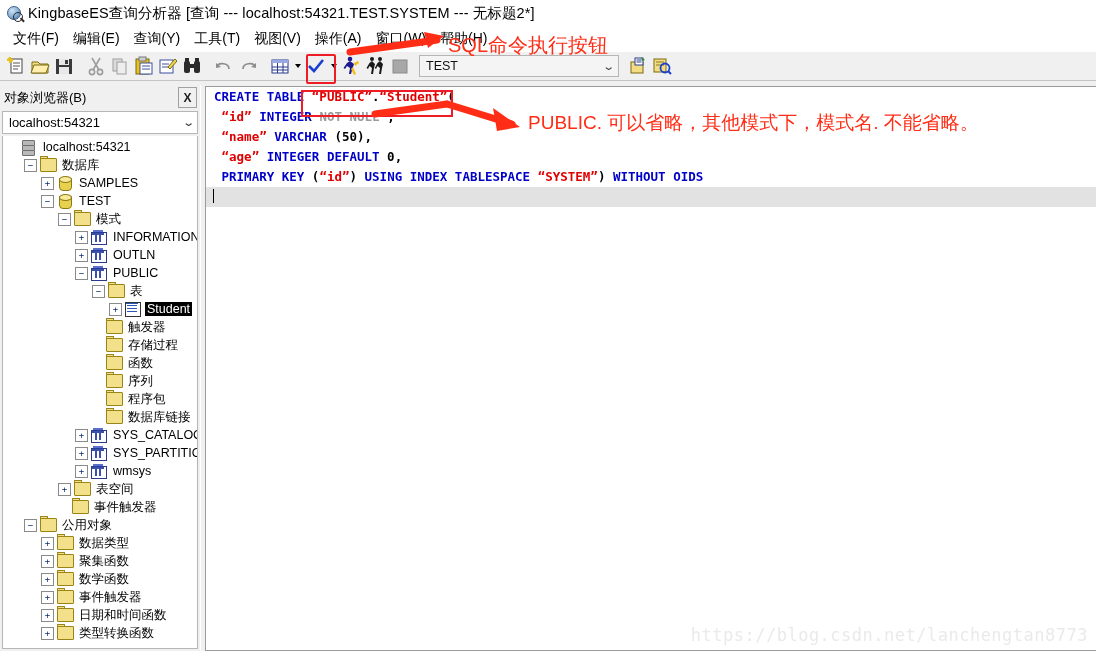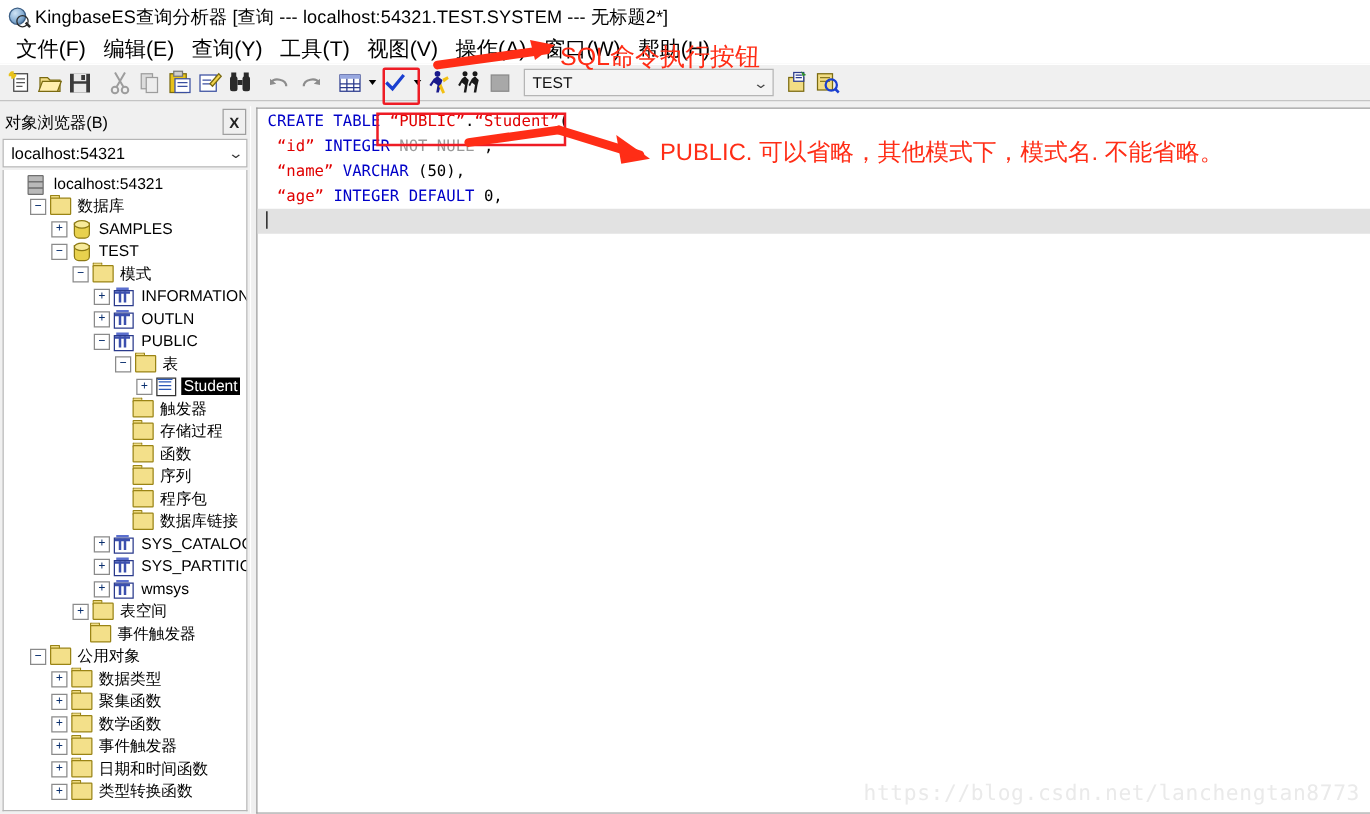--- a/index.html
+++ b/index.html
@@ -37,21 +37,21 @@
     background:#2a2a2a;transform:rotate(45deg);
   }
   .titlebar-text{font-size:14.5px;letter-spacing:.1px;white-space:nowrap;}
 
   
   .menubar{
     height:24px;background:#ffffff;
     display:flex;align-items:center;padding-left:6px;
   }
   .menu-item{
-    padding:2px 7px;font-size:17px;white-space:nowrap;cursor:default;
+    padding:2px 7px;font-size:14px;white-space:nowrap;cursor:default;
   }
 
   
   .toolbar{
     height:28px;background:#f0f0f0;
     border-top:1px solid #ffffff;
     border-bottom:1px solid #c4c4c4;
     display:flex;align-items:center;padding-left:5px;gap:0px;
     position:relative;
   }
@@ -169,21 +169,21 @@
   .tbl .top{position:absolute;left:1px;top:1px;width:12px;height:1px;background:#2b58b7;}
 
   
   .editor-wrap{
     flex:1;display:flex;flex-direction:column;background:#f0f0f0;position:relative;
   }
   .editor{
     flex:1;margin:1px 0 0 4px;background:#ffffff;border:1px solid #9a9a9a;
     border-right:none;position:relative;overflow:hidden;
     font-family:"DejaVu Sans Mono","Liberation Mono",monospace;
-    font-size:12.5px;line-height:20px;
+    font-size:12.5px;line-height:20px;font-weight:bold;
   }
   .codeline{padding-left:8px;white-space:pre;height:20px;}
   .codeline.current{background:#e2e2e2;}
   .kw{color:#0000c8;}
   .str{color:#e00000;}
   .dim{color:#9a9a9a;}
   .plain{color:#000000;}
   .caret{
     display:inline-block;width:1px;height:14px;background:#000;
     vertical-align:-2px;margin-left:-1px;
@@ -589,20 +589,21 @@
         </div>
     </div>
 
     <div class="editor-wrap">
       <div class="editor" id="editor">
         <div class="code-hl"></div>
       <div class="codeline"><span class="kw">CREATE TABLE </span><span class="str">“PUBLIC”</span><span class="plain">.</span><span class="str">“Student”</span><span class="plain">(</span></div>
           <div class="codeline"><span class="plain"> </span><span class="str">“id”</span><span class="plain"> </span><span class="kw">INTEGER</span><span class="plain"> </span><span class="dim">NOT NULL</span><span class="plain"> ,</span></div>
           <div class="codeline"><span class="plain"> </span><span class="str">“name”</span><span class="plain"> </span><span class="kw">VARCHAR</span><span class="plain"> (50),</span></div>
           <div class="codeline"><span class="plain"> </span><span class="str">“age”</span><span class="plain"> </span><span class="kw">INTEGER DEFAULT</span><span class="plain"> 0,</span></div>
+          <div class="codeline"><span class="plain"> </span><span class="kw">PRIMARY KEY</span><span class="plain"> (</span><span class="str">“id”</span><span class="plain">) </span><span class="kw">USING INDEX TABLESPACE</span><span class="plain"> </span><span class="str">“SYSTEM”</span><span class="plain">) </span><span class="kw">WITHOUT OIDS</span></div>
           <div class="codeline current"><span class="caret"></span></div>
         </div>
     </div>
   </div>
 
   <svg class="arrow-svg" width="1096" height="651">
 
     <path d="M437 40 L350 52" stroke="#ff2d16" stroke-width="7" fill="none" stroke-linecap="round"></path>
     <path d="M444 36 L424 32 L428 48 Z" fill="#ff2d16"></path>
 

